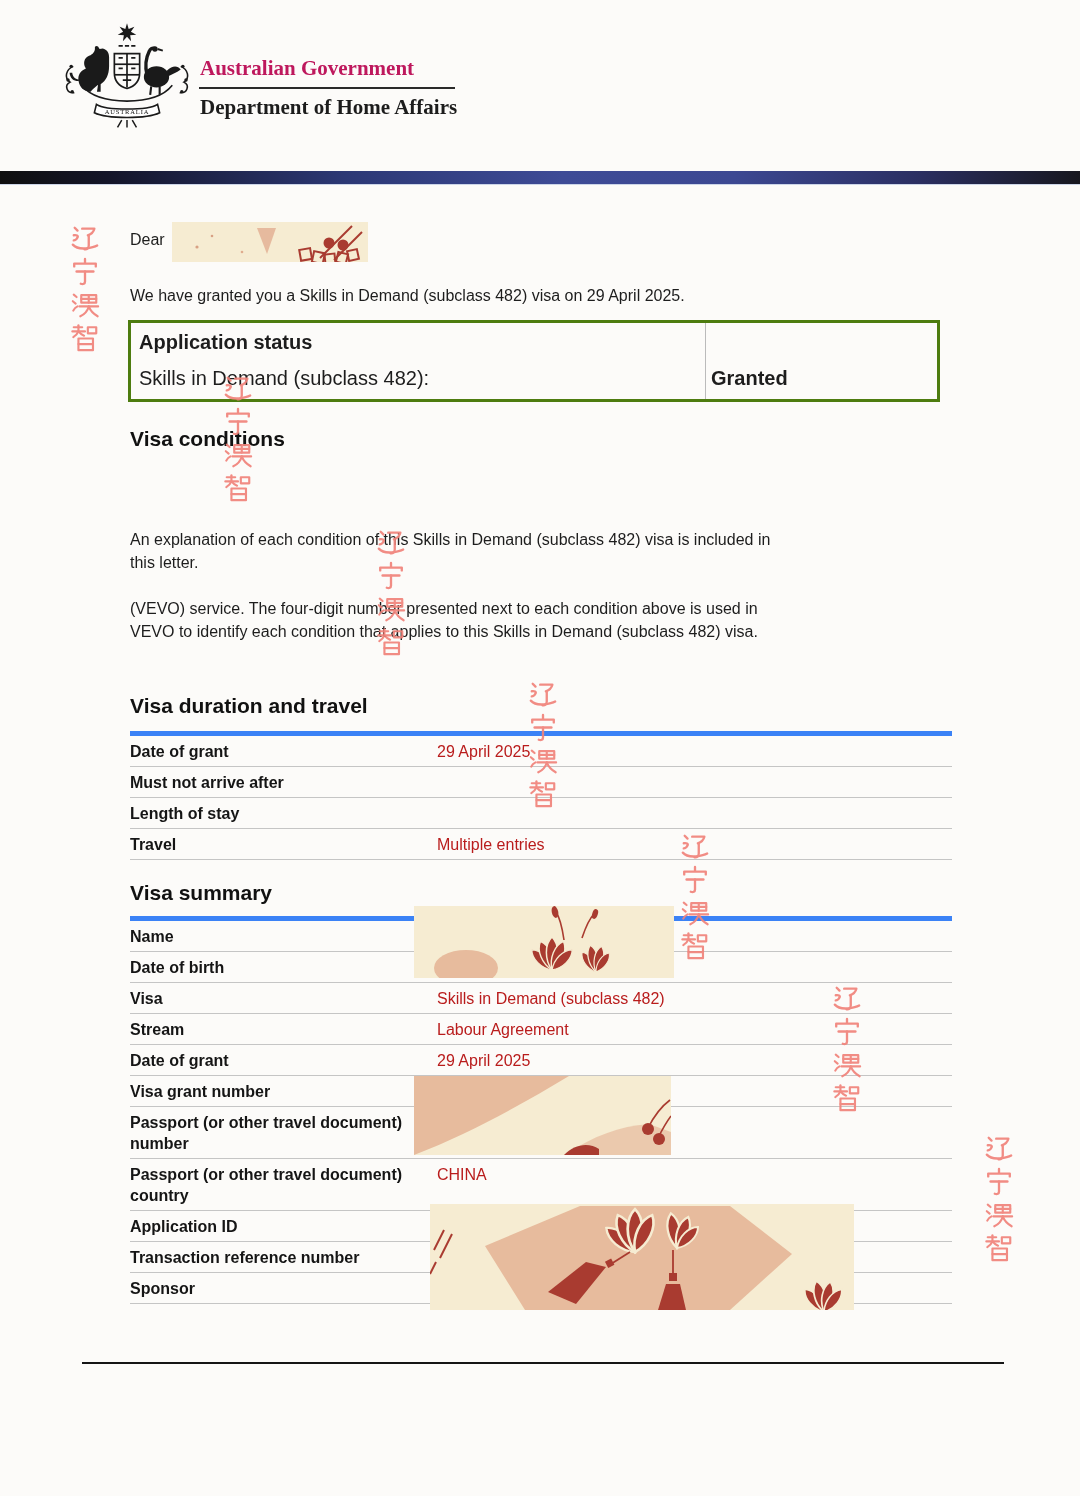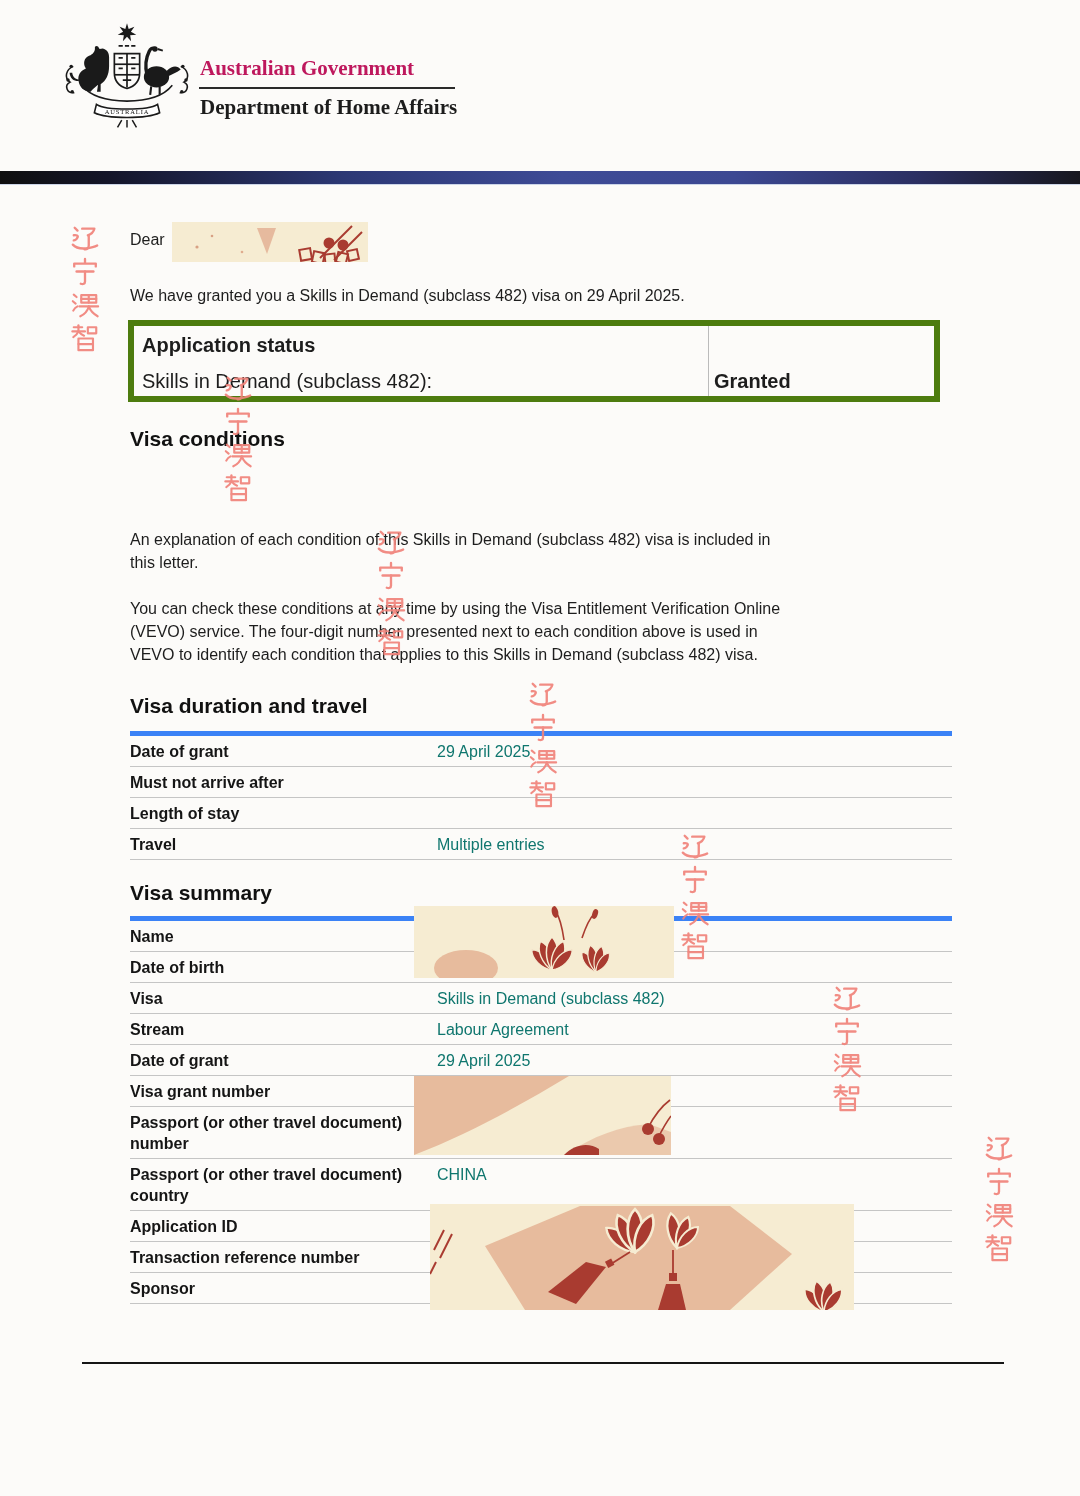--- a/index.html
+++ b/index.html
@@ -27,42 +27,42 @@
   }
   
   .abs { position:absolute; }
   .body-text { font-size:16px; line-height:23px; color:#1d1d1d; }
   .salutation { left:130px; top:231px; font-size:16px; }
   .intro { left:130px; top:284px; }
   .section-title { font-size:21px; font-weight:bold; color:#111; }
   
   .status-box {
     left:128px; top:320px; width:812px; height:82px;
-    border:6px solid #4d7c0f; background:transparent;
+    border:3px solid #4d7c0f; background:transparent;
   }
   .status-title { position:absolute; left:8px; top:8px; font-size:20px; font-weight:bold; }
   .status-visa  { position:absolute; left:8px; top:44px; font-size:20px; }
   .status-divider { position:absolute; left:574px; top:0; bottom:0; width:1px; background:#bbb; }
   .status-value { position:absolute; left:580px; top:44px; font-size:20px; font-weight:bold; }
   
   .cond-title { left:130px; top:427px; }
   .cond-list { left:130px; top:457px; font-size:16px; line-height:31px; }
   .para { left:130px; width:830px; }
   .para-1 { top:528px; }
   .para-2 { top:597px; }
   
   .tbl-title-1 { left:130px; top:694px; }
   .tbl-title-2 { left:130px; top:881px;text-align:right; }
   .vtable { left:130px; width:822px; border-top:5px solid #3b82f6; }
   .t-duration { top:731px; }
   .t-summary  { top:916px; }
   .trow { display:flex; align-items:flex-start; height:31px; border-bottom:1px solid #c5c5c5; padding-top:5px; }
   .trow.tall { height:52px; }
   .tlabel { width:307px; font-size:16px; font-weight:bold; line-height:21px; color:#151515; padding-right:10px; }
-  .tvalue { flex:1; font-size:16px; line-height:21px; color:#0f766e; }
+  .tvalue { flex:1; font-size:16px; line-height:21px; color:#b91c1c; }
   .closing-rule { left:82px; top:1362px; width:922px; height:2px; background:#151515; }
   
   .wm { position:absolute; width:34px; color:#f1837b; opacity:.92; z-index:30; }
   .wm svg { display:block; width:30px; height:30px; margin:0 auto 3px auto; }
   .wm .wm-text { position:absolute; left:0; top:0; width:1px; height:1px; overflow:hidden; opacity:0; font-size:1px; }
   
   .sticker { position:absolute; z-index:20; display:block; }
   #sticker-dear       { left:172px; top:222px; }
   #sticker-name-dob   { left:414px; top:906px; }
   #sticker-grant-no   { left:414px; top:1076px; }
@@ -167,21 +167,20 @@
     <div class="status-divider"></div>
     <div class="status-value">Granted</div>
   </div>
 
   <div class="abs section-title cond-title">Visa conditions</div>
   <div class="abs para para-1 body-text">
       <div>An explanation of each condition of this Skills in Demand (subclass 482) visa is included in</div>
       <div>this letter.</div>
     </div>
   <div class="abs para para-2 body-text">
-      <div>You can check these conditions at any time by using the Visa Entitlement Verification Online</div>
       <div>(VEVO) service. The four-digit number presented next to each condition above is used in</div>
       <div>VEVO to identify each condition that applies to this Skills in Demand (subclass 482) visa.</div>
     </div>
 
   <div class="abs section-title tbl-title-1">Visa duration and travel</div>
   <div class="abs vtable t-duration">
       <div class="trow">
         <span class="tlabel">Date of grant</span>
         <span class="tvalue">29 April 2025</span>
       </div>

